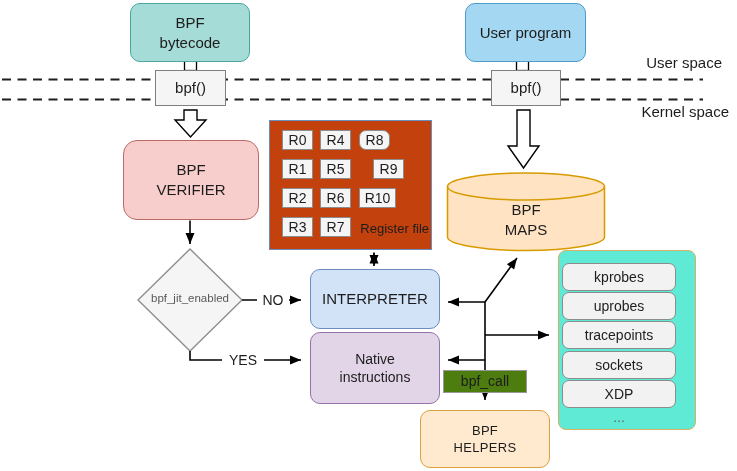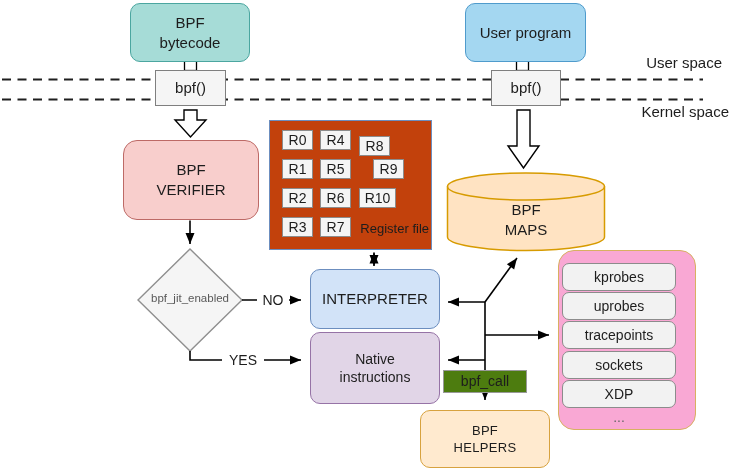--- a/index.html
+++ b/index.html
@@ -22,21 +22,21 @@
   .syscall.right{left:491px;top:70px;width:70px;}
   .verifier{left:123px;top:140px;width:136px;height:80px;background:#f8cecc;border:1.5px solid #bd6a66;border-radius:14px;font-size:15px;}
   .regfile{left:269px;top:120px;width:163px;height:130px;background:#c2410c;border:1.5px solid #6c8ebf;z-index:2;}
   .regcell{position:absolute;box-sizing:border-box;width:31px;height:20px;background:#f5f5f5;border:1px solid #8c8c8c;
            font-size:14px;line-height:18px;text-align:center;}
   .regcaption{position:absolute;left:81px;top:99px;width:78px;font-size:13px;text-align:right;}
   .interp{left:310px;top:269px;width:130px;height:60px;background:#d2e3f8;border:1.5px solid #6c8ebf;font-size:15px;}
   .native{left:310px;top:332px;width:130px;height:72px;background:#e1d5e7;border:1.5px solid #9673a6;font-size:14px;justify-content:center;}
   .mapslbl{left:460px;top:197px;width:132px;height:46px;font-size:15px;background:transparent;z-index:3;}
   .helpers{left:420px;top:410px;width:130px;height:58px;background:#ffeacf;border:1.5px solid #d7a23f;font-size:13px;letter-spacing:.3px;}
-  .hooks{left:558px;top:250px;width:138px;height:180px;background:#f9a8d4;border:1.5px solid #d8b061;border-radius:16px;z-index:2;}
+  .hooks{left:558px;top:250px;width:138px;height:180px;background:#5eead4;border:1.5px solid #d8b061;border-radius:8px;z-index:2;}
   .hookrow{position:absolute;left:3px;width:114px;height:28px;box-sizing:border-box;background:#f2f2f2;border:1px solid #8c8c8c;
            border-radius:7px;font-size:14px;display:flex;align-items:center;justify-content:center;}
   .hookmore{position:absolute;left:3px;top:157px;width:114px;font-size:14px;color:#666;text-align:center;}
   .space-lbl{position:absolute;z-index:3;font-size:15px;text-align:right;}
   .branch-lbl{position:absolute;z-index:3;background:#ffffff;font-size:14px;text-align:center;line-height:18px;}
   .jit-lbl{position:absolute;left:139px;top:292px;width:102px;z-index:3;font-size:11.5px;color:#595959;text-align:center;}
   .callbox{position:absolute;left:443px;top:370px;width:84px;height:23px;z-index:3;background:#4d7c0f;border:1px solid #999;
            box-sizing:border-box;font-size:14px;text-align:center;line-height:21px;}
 </style>
 </head>
@@ -101,21 +101,21 @@
 
   <div class="box regfile">
     <div class="regcell" style="left:12px;top:9px;">R0</div>
     <div class="regcell" style="left:12px;top:38px;">R1</div>
     <div class="regcell" style="left:12px;top:67px;">R2</div>
     <div class="regcell" style="left:12px;top:96px;">R3</div>
     <div class="regcell" style="left:50px;top:9px;">R4</div>
     <div class="regcell" style="left:50px;top:38px;">R5</div>
     <div class="regcell" style="left:50px;top:67px;">R6</div>
     <div class="regcell" style="left:50px;top:96px;">R7</div>
-    <div class="regcell" style="left:89px;top:15px;">R8</div>
+    <div class="regcell" style="left:89px;top:9px;border-radius:7px;">R8</div>
     <div class="regcell" style="left:103px;top:38px;">R9</div>
     <div class="regcell" style="left:89px;top:67px;width:37px;">R10</div>
     <div class="regcaption">Register file</div>
   </div>
 
   <div class="jit-lbl">bpf_jit_enabled</div>
   <div class="branch-lbl" style="left:257px;top:291px;width:32px;">NO</div>
   <div class="branch-lbl" style="left:222px;top:351px;width:42px;">YES</div>
 
   <div class="box rounded interp">

